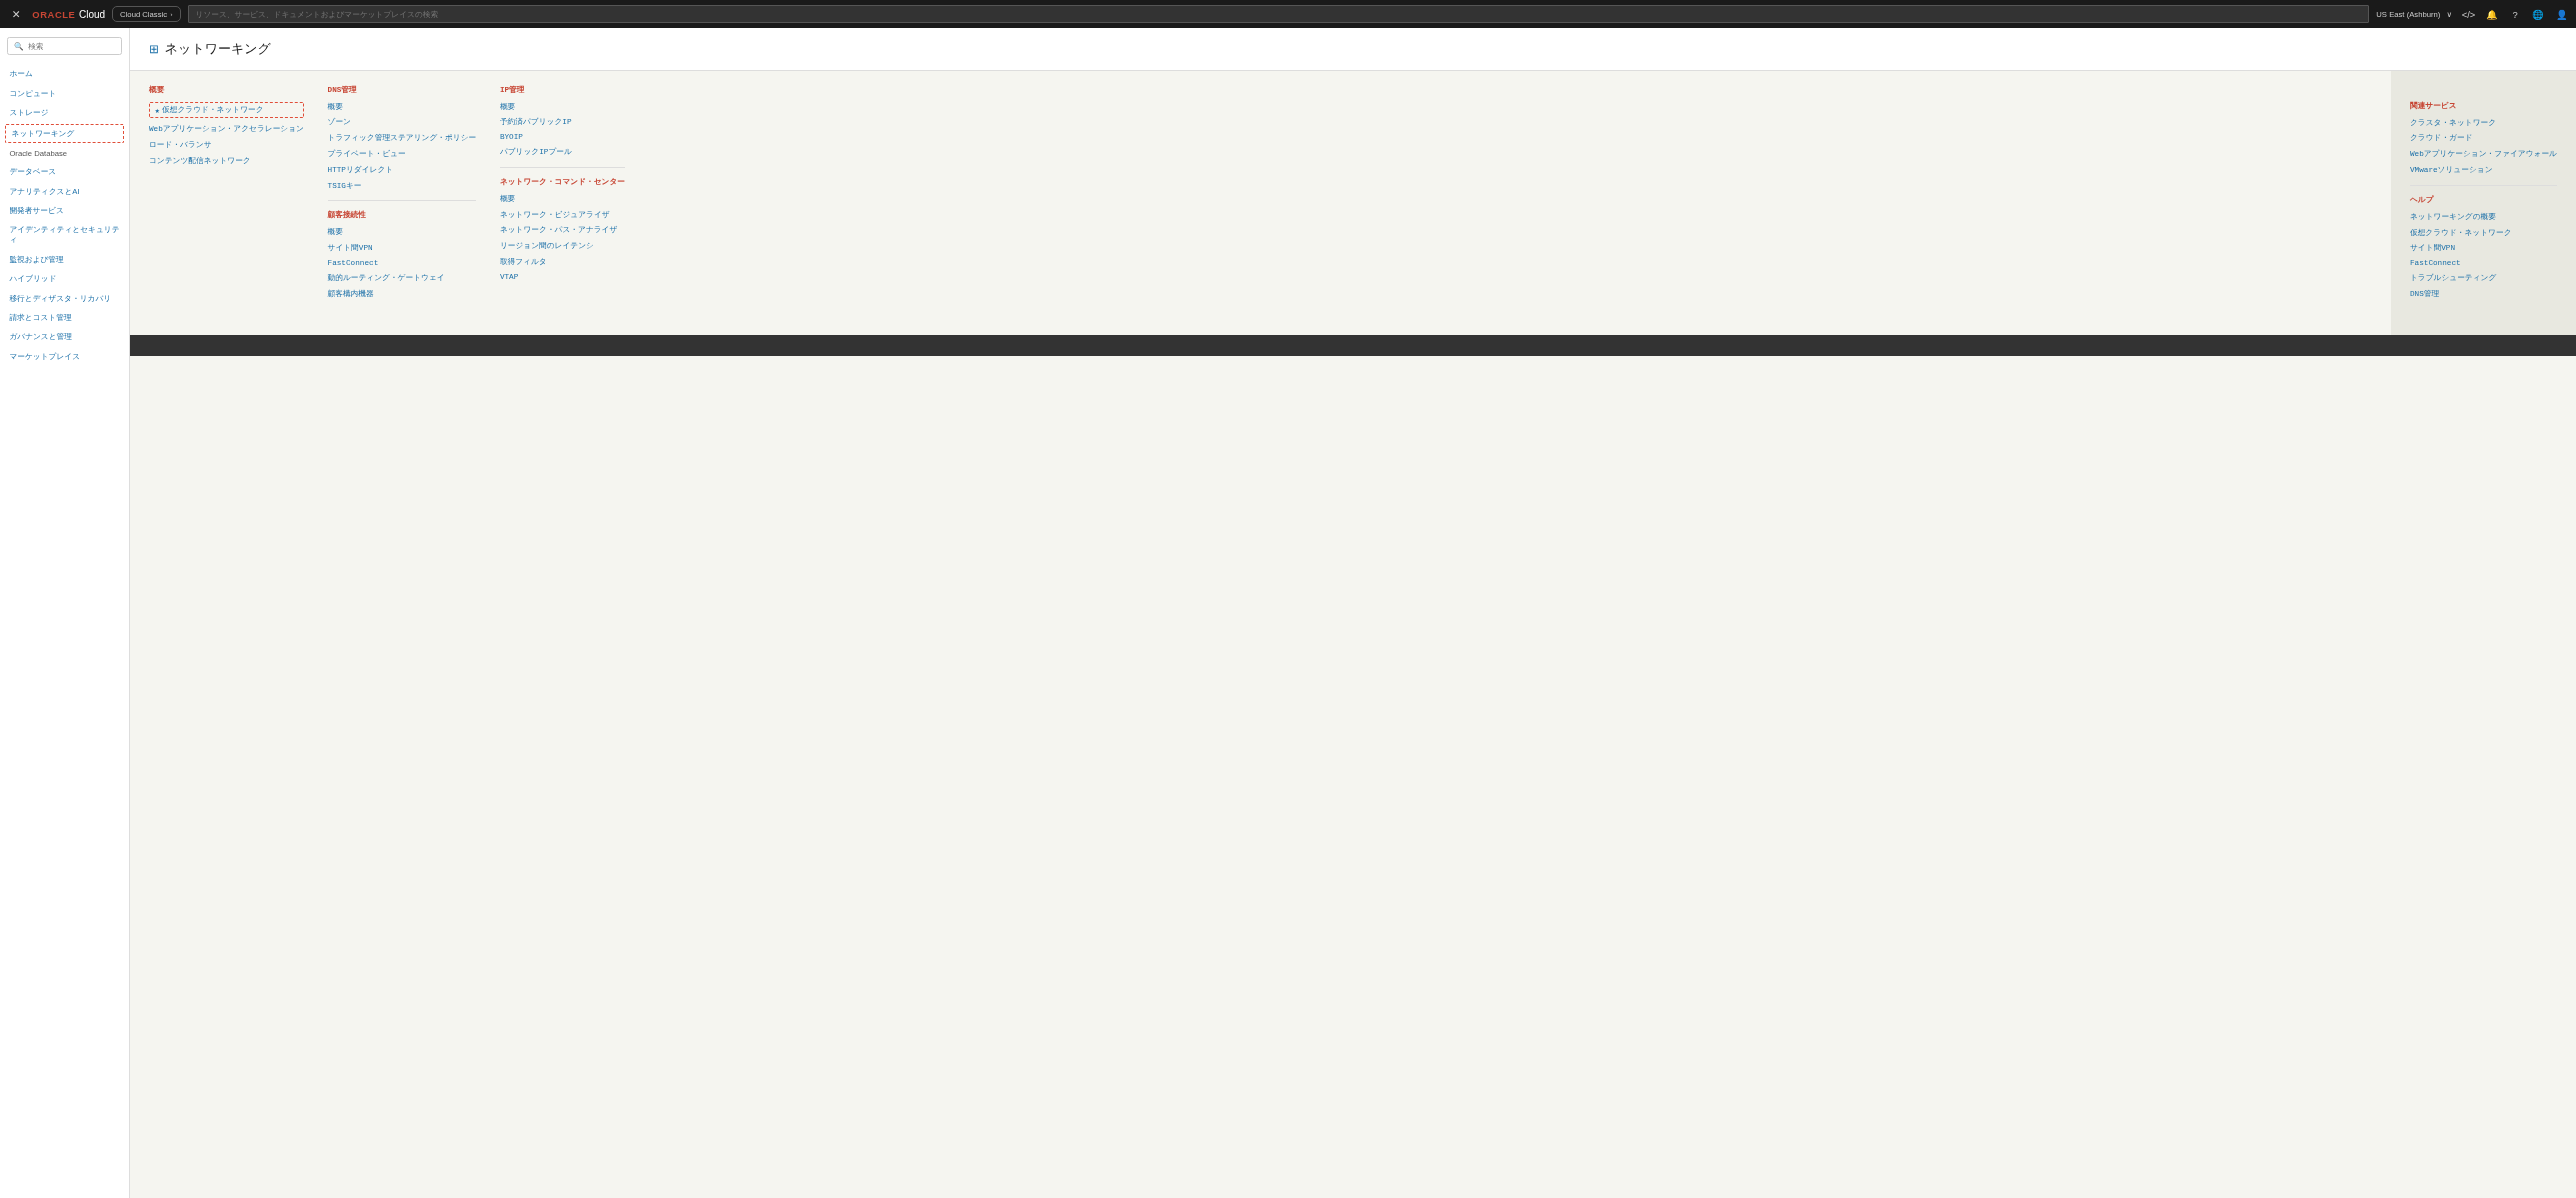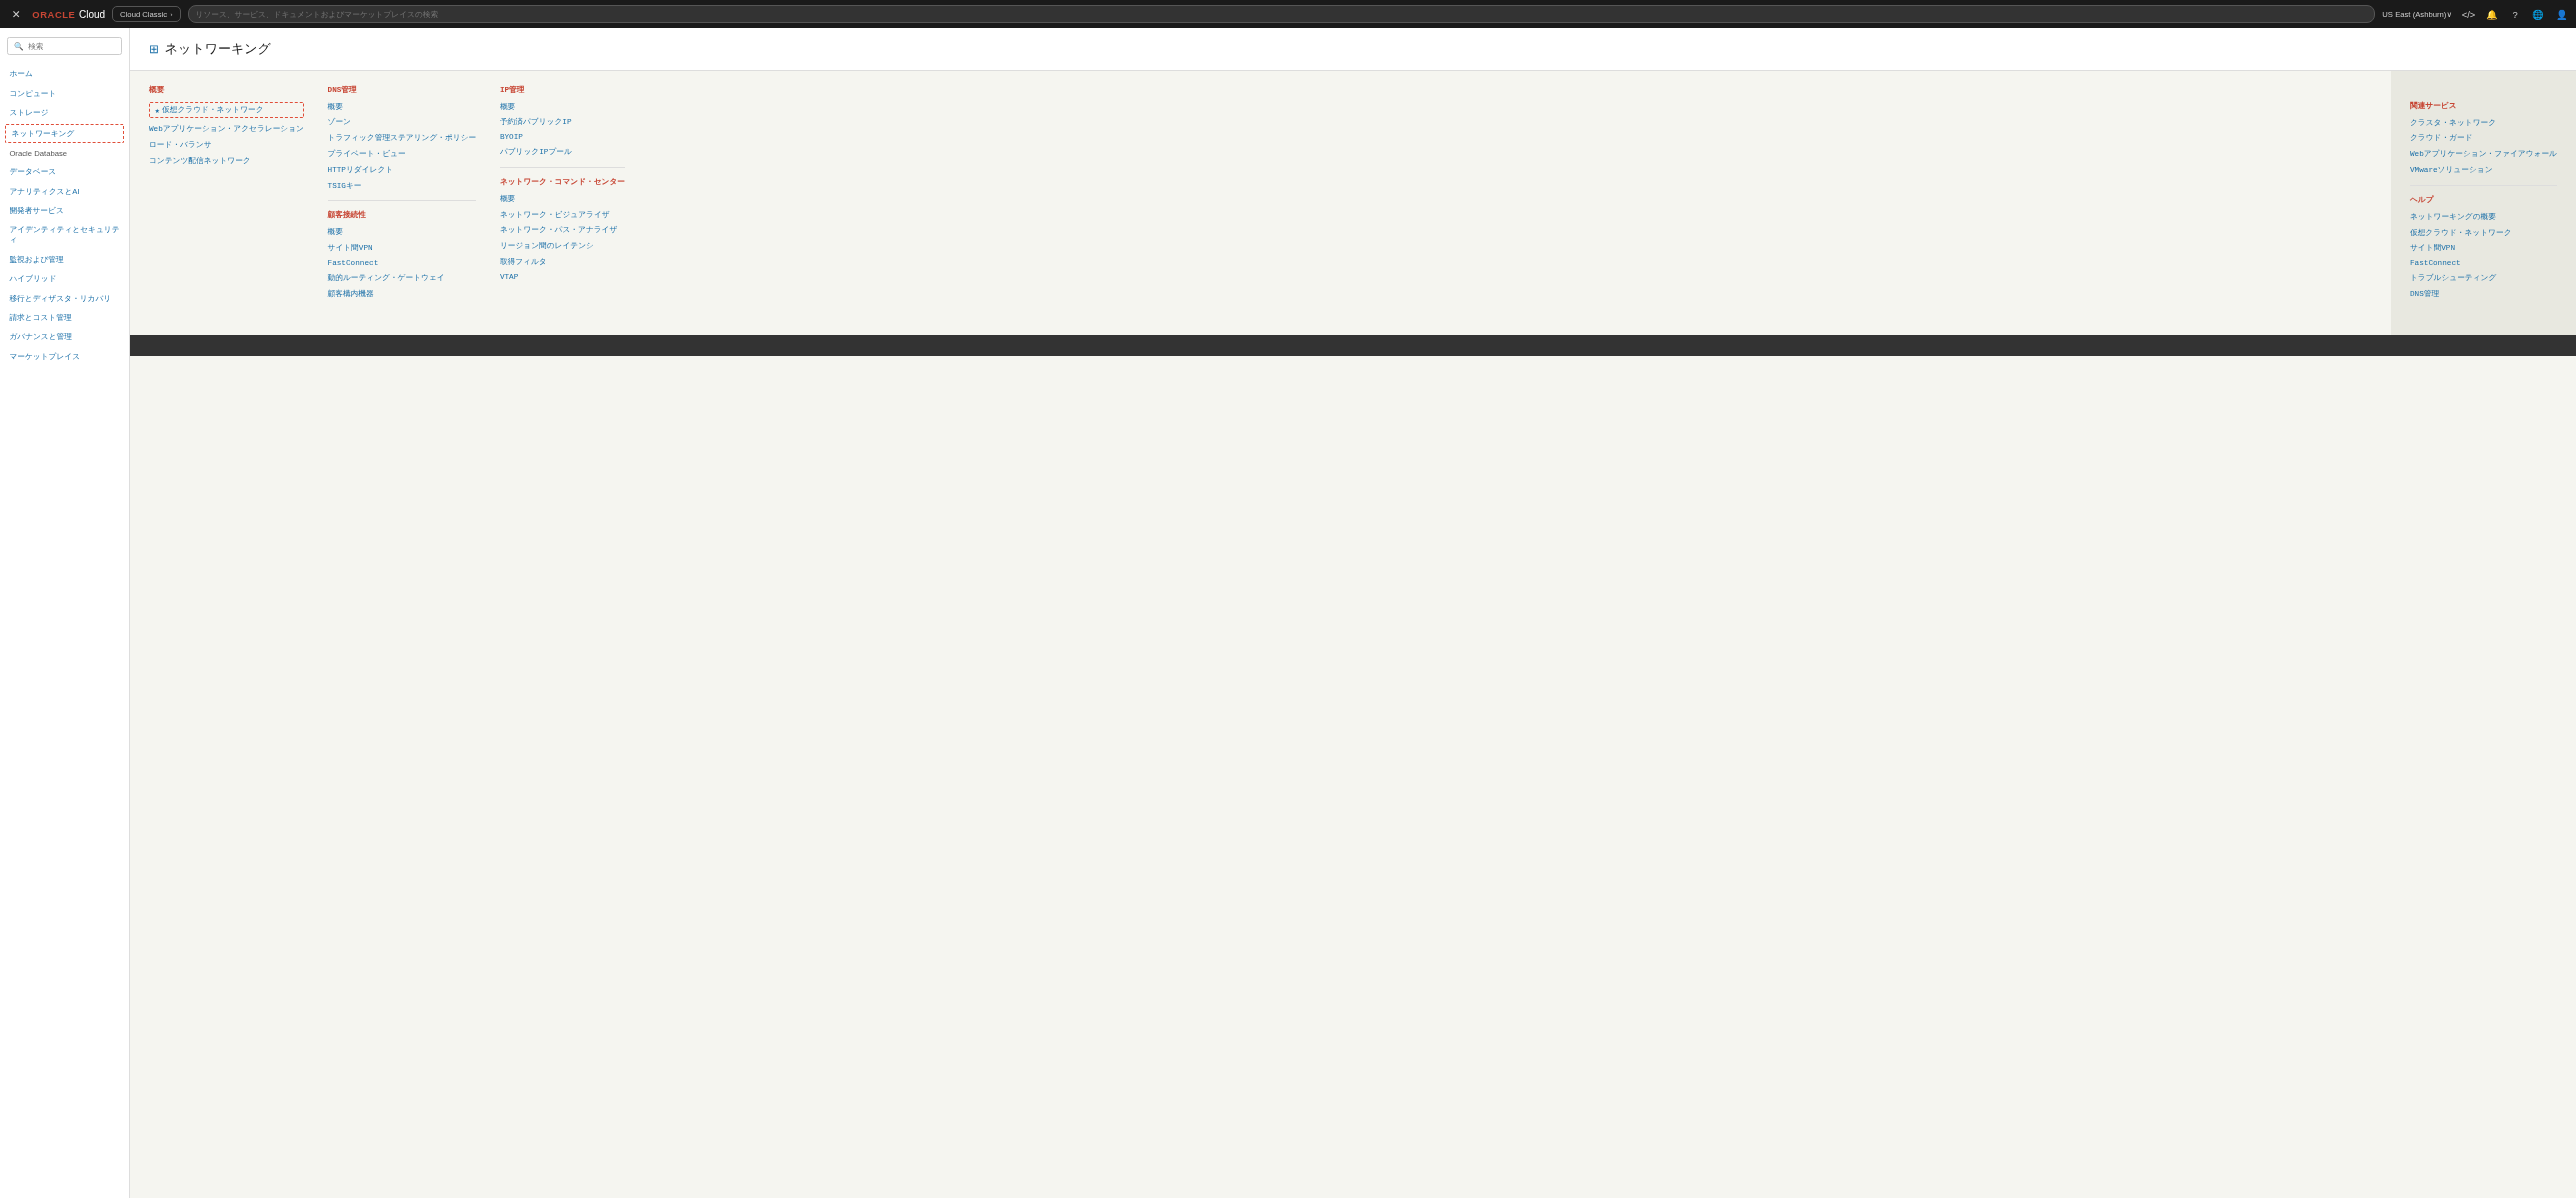--- a/index.html
+++ b/index.html
@@ -51,37 +51,37 @@
       font-size: 7.7px;
       cursor: pointer;
       display: flex;
       align-items: center;
       gap: 3.5px;
     }
     .topbar-search {
       flex: 1;
       background: #333;
       border: 0.6px solid #555;
-      border-radius: 8px;
+      border-radius: 1px;
       color: #ccc;
       padding: 3.5px 7px;
       font-size: 7.7px;
       outline: none;
     }
     .topbar-right {
       display: flex;
       align-items: center;
       gap: 9.4px;
       color: #ccc;
       font-size: 7.7px;
     }
     .topbar-right .region {
       display: flex;
       align-items: center;
-      gap: 0;
+      gap: 6px;
       cursor: pointer;
     }
     .topbar-icon {
       width: 14px;
       height: 14px;
       display: flex;
       align-items: center;
       justify-content: center;
       cursor: pointer;
       color: #ccc;

